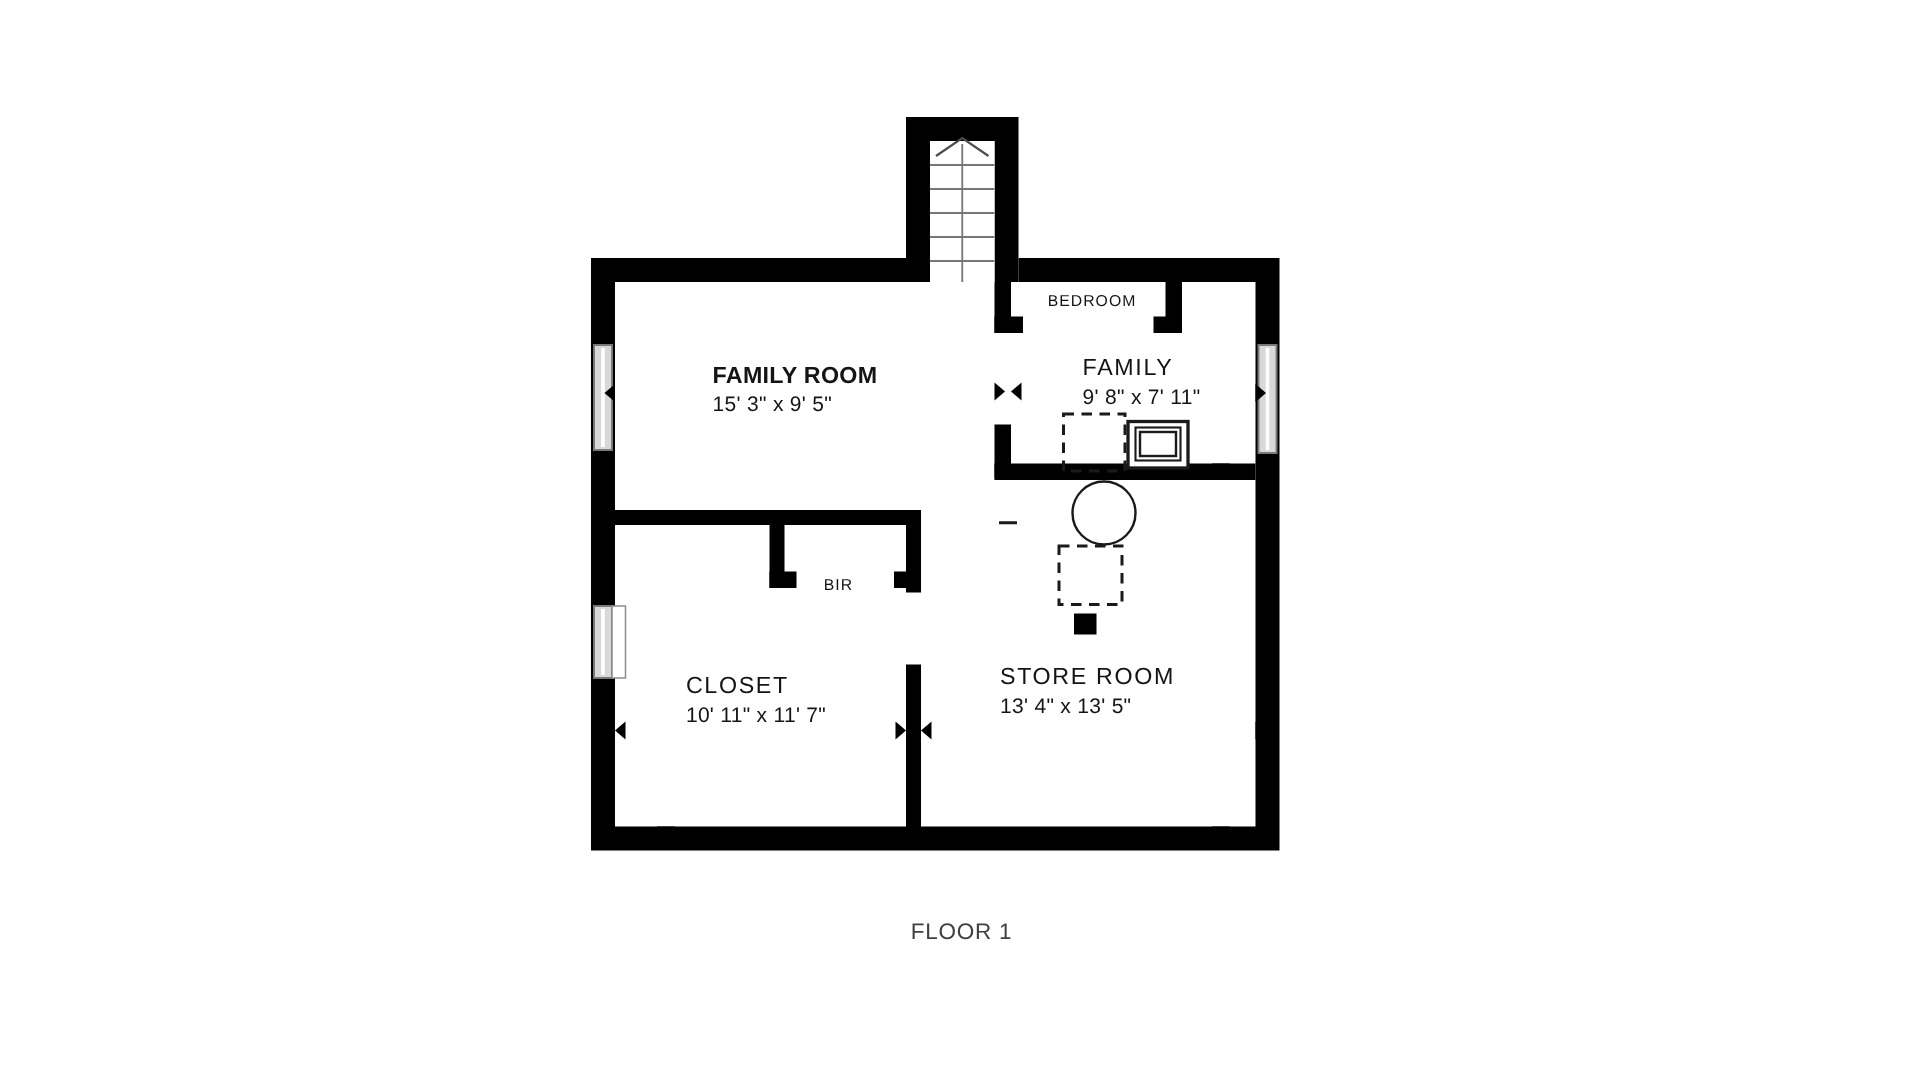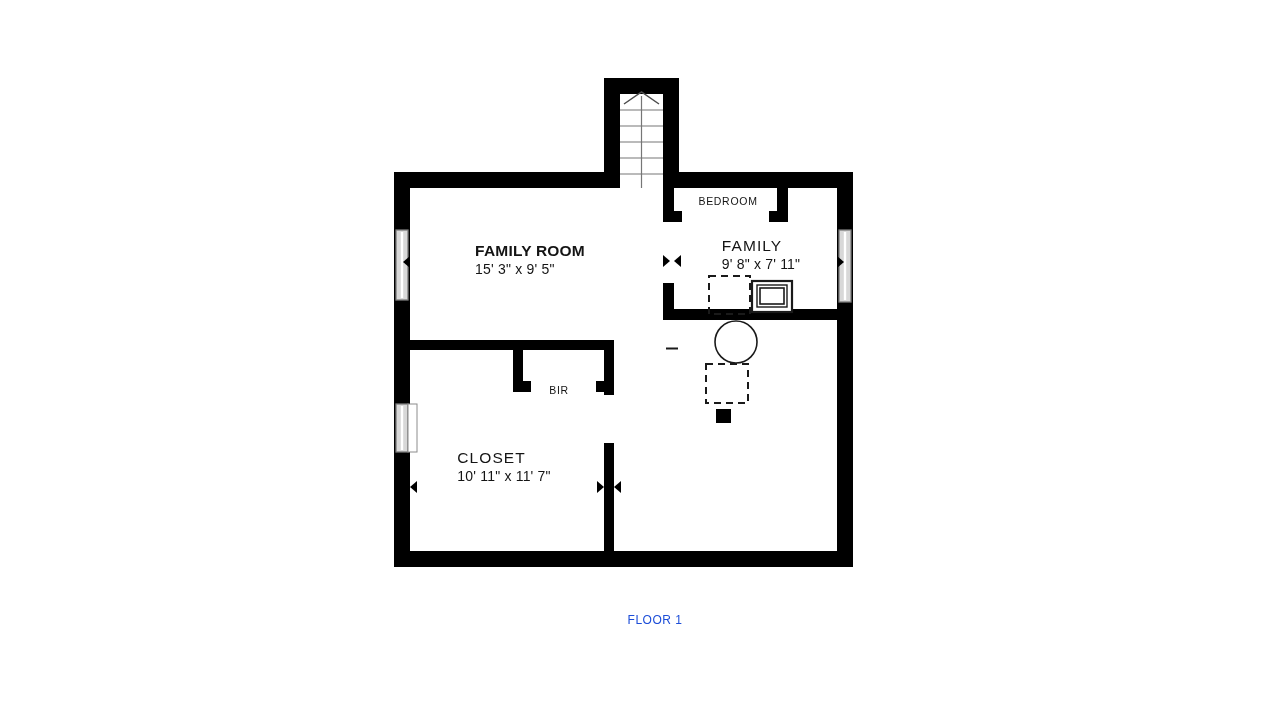--- a/index.html
+++ b/index.html
@@ -67,26 +67,26 @@
     position: absolute;
     font-size: 10.5px;
     letter-spacing: 0.7px;
     color: #141414;
     white-space: nowrap;
     transform: translate(-50%, -50%);
     pointer-events: none;
   }
   #floor-caption {
     position: absolute;
-    left: 655px;
+    left: 641px;
     top: 613px;
     transform: translate(-50%, 0);
-    font-size: 12px;
+    font-size: 15px;
     letter-spacing: 0.5px;
-    color: #1d4ed8;
+    color: #404040;
     white-space: nowrap;
   }
 </style>
 </head>
 <body>
 
 <div id="floorplan-stage">
 
   <svg id="plan-svg" width="1280" height="720" viewBox="0 0 1280 720">
 
@@ -214,20 +214,24 @@
   <div class="room-label" style="left:761px; top:236px;">
     <span class="room-name wide">FAMILY</span>
     <span class="room-dims">9' 8" x 7' 11"</span>
   </div>
 
   <div class="room-label" style="left:504px; top:448px;">
     <span class="room-name wide">CLOSET</span>
     <span class="room-dims">10' 11" x 11' 7"</span>
   </div>
 
+  <div class="room-label" style="left:725px; top:442px;">
+    <span class="room-name wide">STORE ROOM</span>
+    <span class="room-dims">13' 4" x 13' 5"</span>
+  </div>
 
   <div class="small-label" style="left:728px; top:201px;">BEDROOM</div>
 
   <div class="small-label" style="left:559px; top:390px;">BIR</div>
 
   <div id="floor-caption">FLOOR 1</div>
 
 </div>
 
 </body></html>

